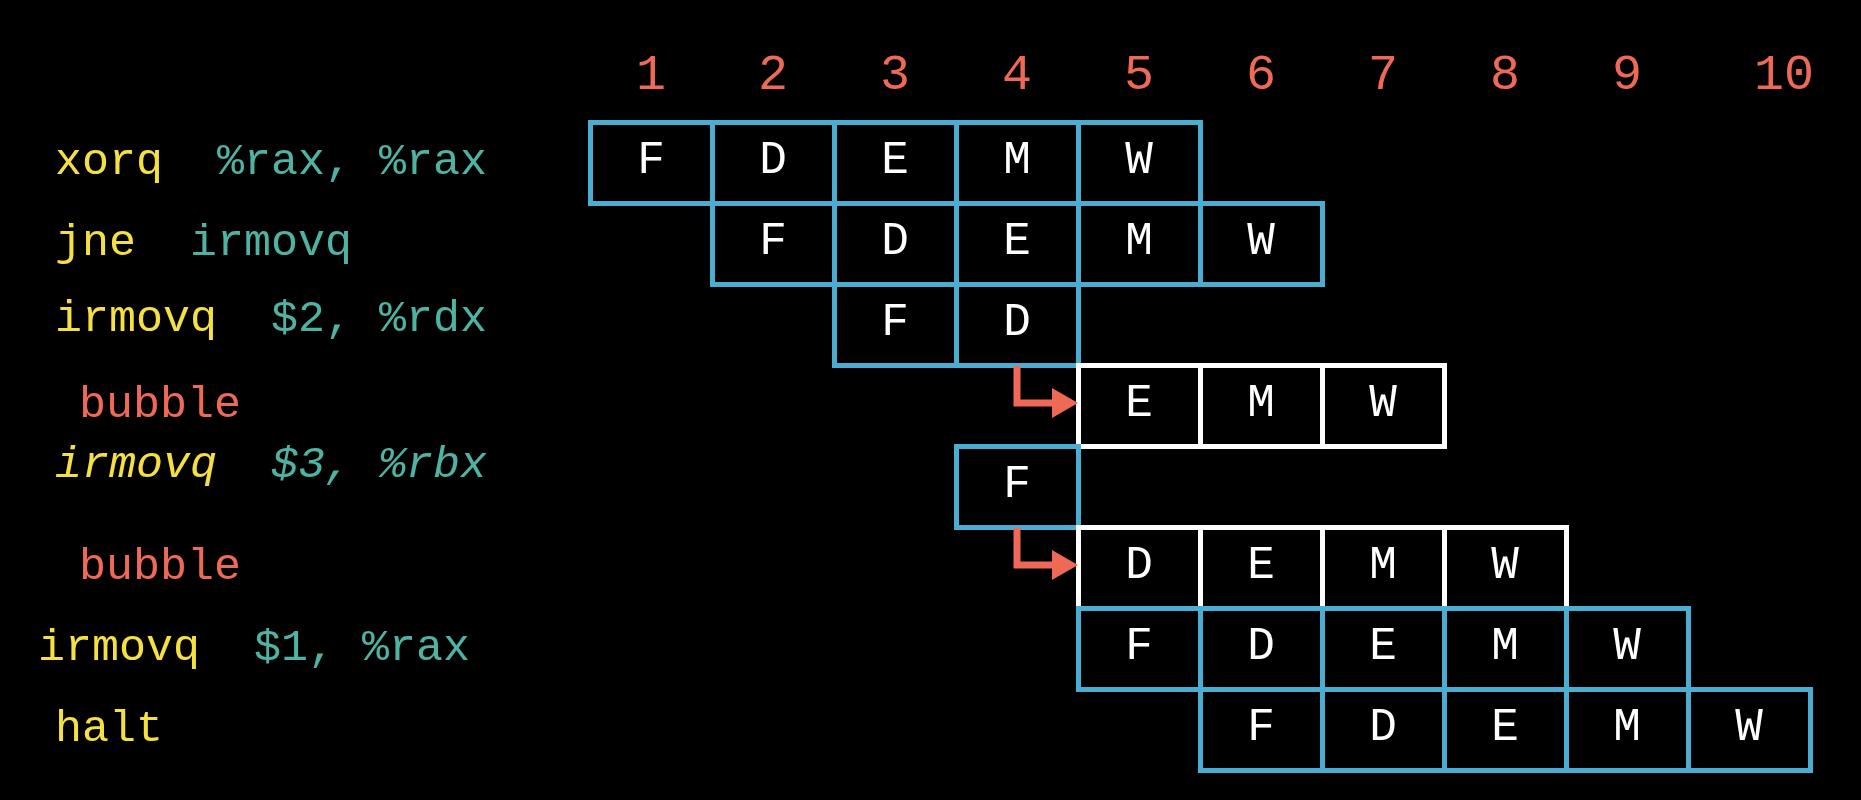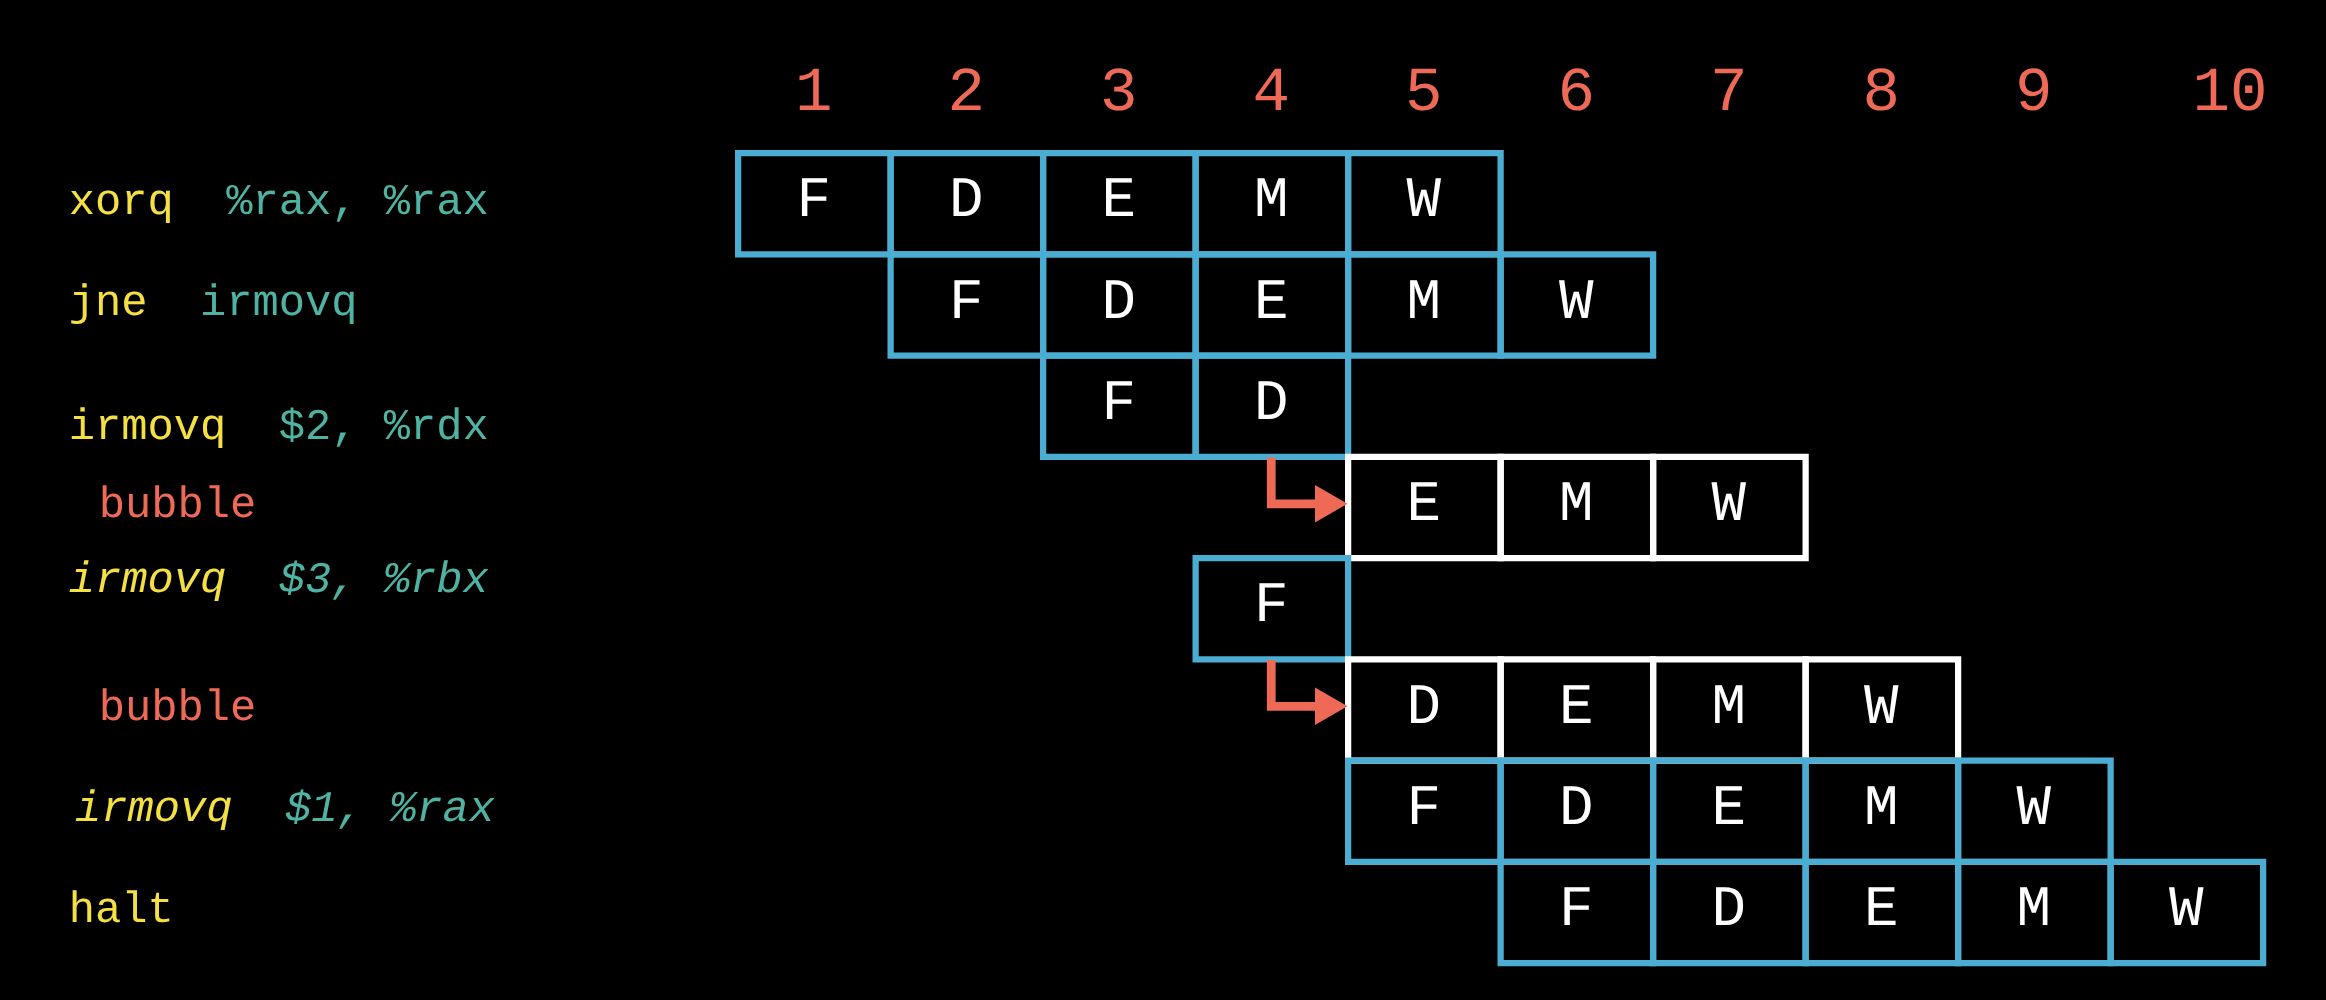--- a/index.html
+++ b/index.html
@@ -20,21 +20,21 @@
     position: absolute;
     transform: translate(-50%, -50%);
     color: var(--salmon, #ee6a56);
     font-size: 50px;
     line-height: 1;
     white-space: nowrap;
   }
   .row-label {
     position: absolute;
     transform: translateY(-52%);
-    font-size: 35px;
+    font-size: 45px;
     line-height: 1;
     white-space: pre;
   }
   .row-label .mn { color: var(--yellow, #f5e042); }
   .row-label.bubble .mn { color: var(--salmon, #ee6a56); margin-left: 12px; }
   .row-label .op { color: var(--teal, #4fb3a3); margin-left: 2ch; }
   .cell {
     position: absolute;
     box-sizing: border-box;
     width: 127px;
@@ -73,25 +73,25 @@
       <span class="cycle-num" style="left: 1139px; top: 76px;">5</span>
       <span class="cycle-num" style="left: 1261px; top: 76px;">6</span>
       <span class="cycle-num" style="left: 1383px; top: 76px;">7</span>
       <span class="cycle-num" style="left: 1505px; top: 76px;">8</span>
       <span class="cycle-num" style="left: 1627px; top: 76px;">9</span>
       <span class="cycle-num" style="left: 1749px; top: 76px; margin-left: 35px;">10</span>
     </div>
   <div id="labels">
       <div class="row-label" style="left: 55px; top: 162.5px;"><span class="mn">xorq</span><span class="op">%rax, %rax</span></div>
       <div class="row-label" style="left: 55px; top: 243.5px;"><span class="mn">jne</span><span class="op">irmovq</span></div>
-      <div class="row-label" style="left: 55px; top: 343px;"><span class="mn">irmovq</span><span class="op">$2, %rdx</span></div>
+      <div class="row-label" style="left: 55px; top: 320px;"><span class="mn">irmovq</span><span class="op">$2, %rdx</span></div>
       <div class="row-label bubble" style="left: 67px; top: 405.5px;"><span class="mn">bubble</span></div>
       <div class="row-label" style="left: 55px; top: 466px; font-style: italic;"><span class="mn">irmovq</span><span class="op">$3, %rbx</span></div>
       <div class="row-label bubble" style="left: 67px; top: 567.5px;"><span class="mn">bubble</span></div>
-      <div class="row-label" style="left: 60px; top: 648.5px; font-style: italic;"><span class="mn">irmovq</span><span class="op">$1, %rax</span></div>
+      <div class="row-label" style="left: 38px; top: 648.5px;"><span class="mn">irmovq</span><span class="op">$1, %rax</span></div>
       <div class="row-label" style="left: 55px; top: 729.5px;"><span class="mn">halt</span></div>
     </div>
   <div id="cells">
       <div class="cell" style="left: 587.5px; top: 119.5px;">
         <span class="st">F</span>
       </div>
       <div class="cell" style="left: 709.5px; top: 119.5px;">
         <span class="st">D</span>
       </div>
       <div class="cell" style="left: 831.5px; top: 119.5px;">

